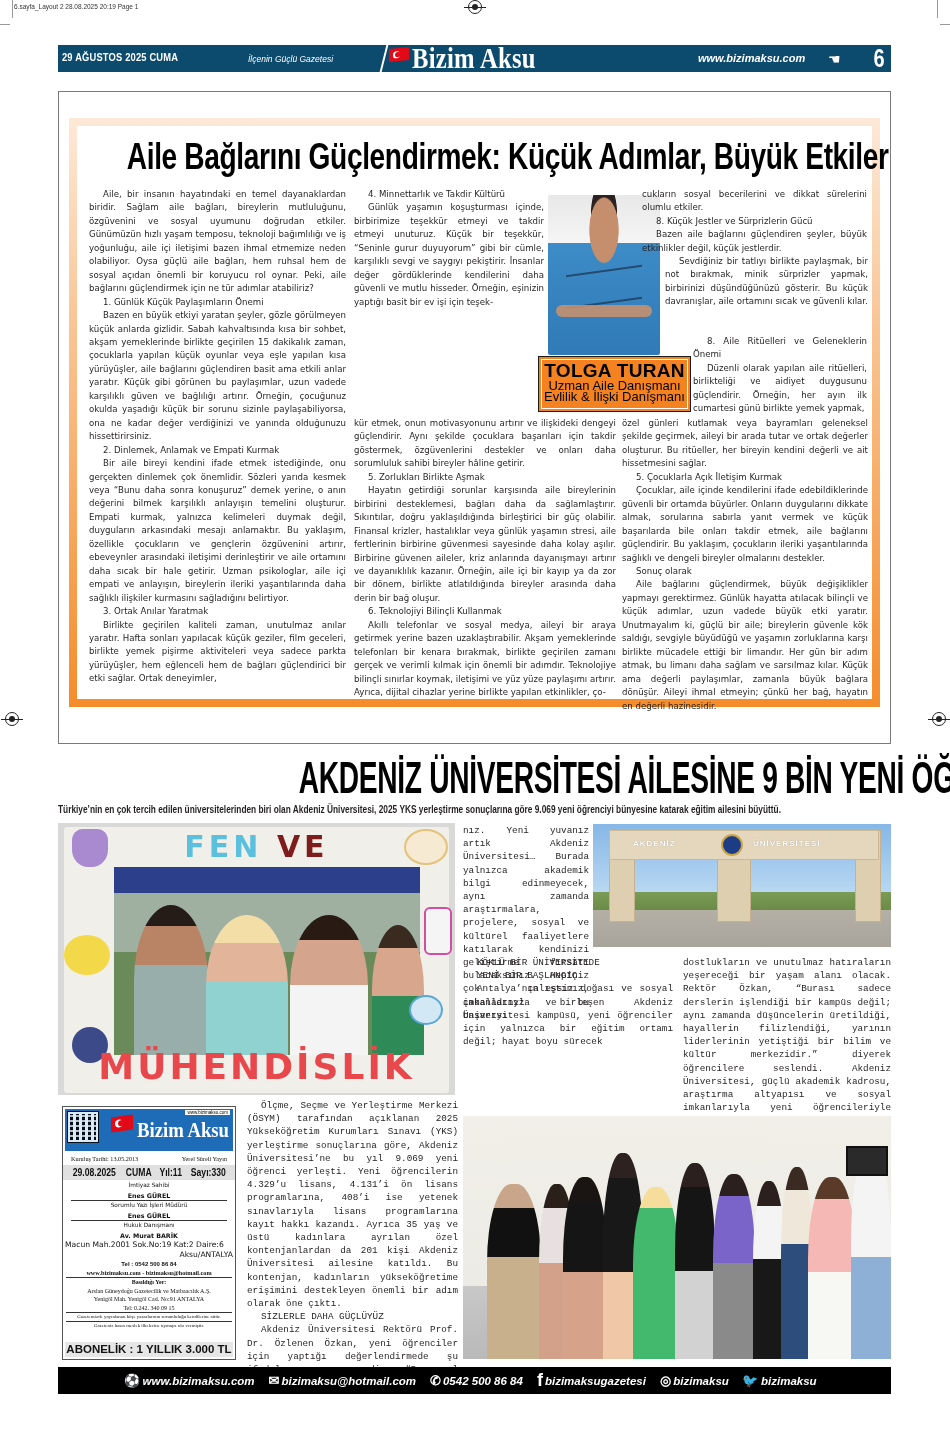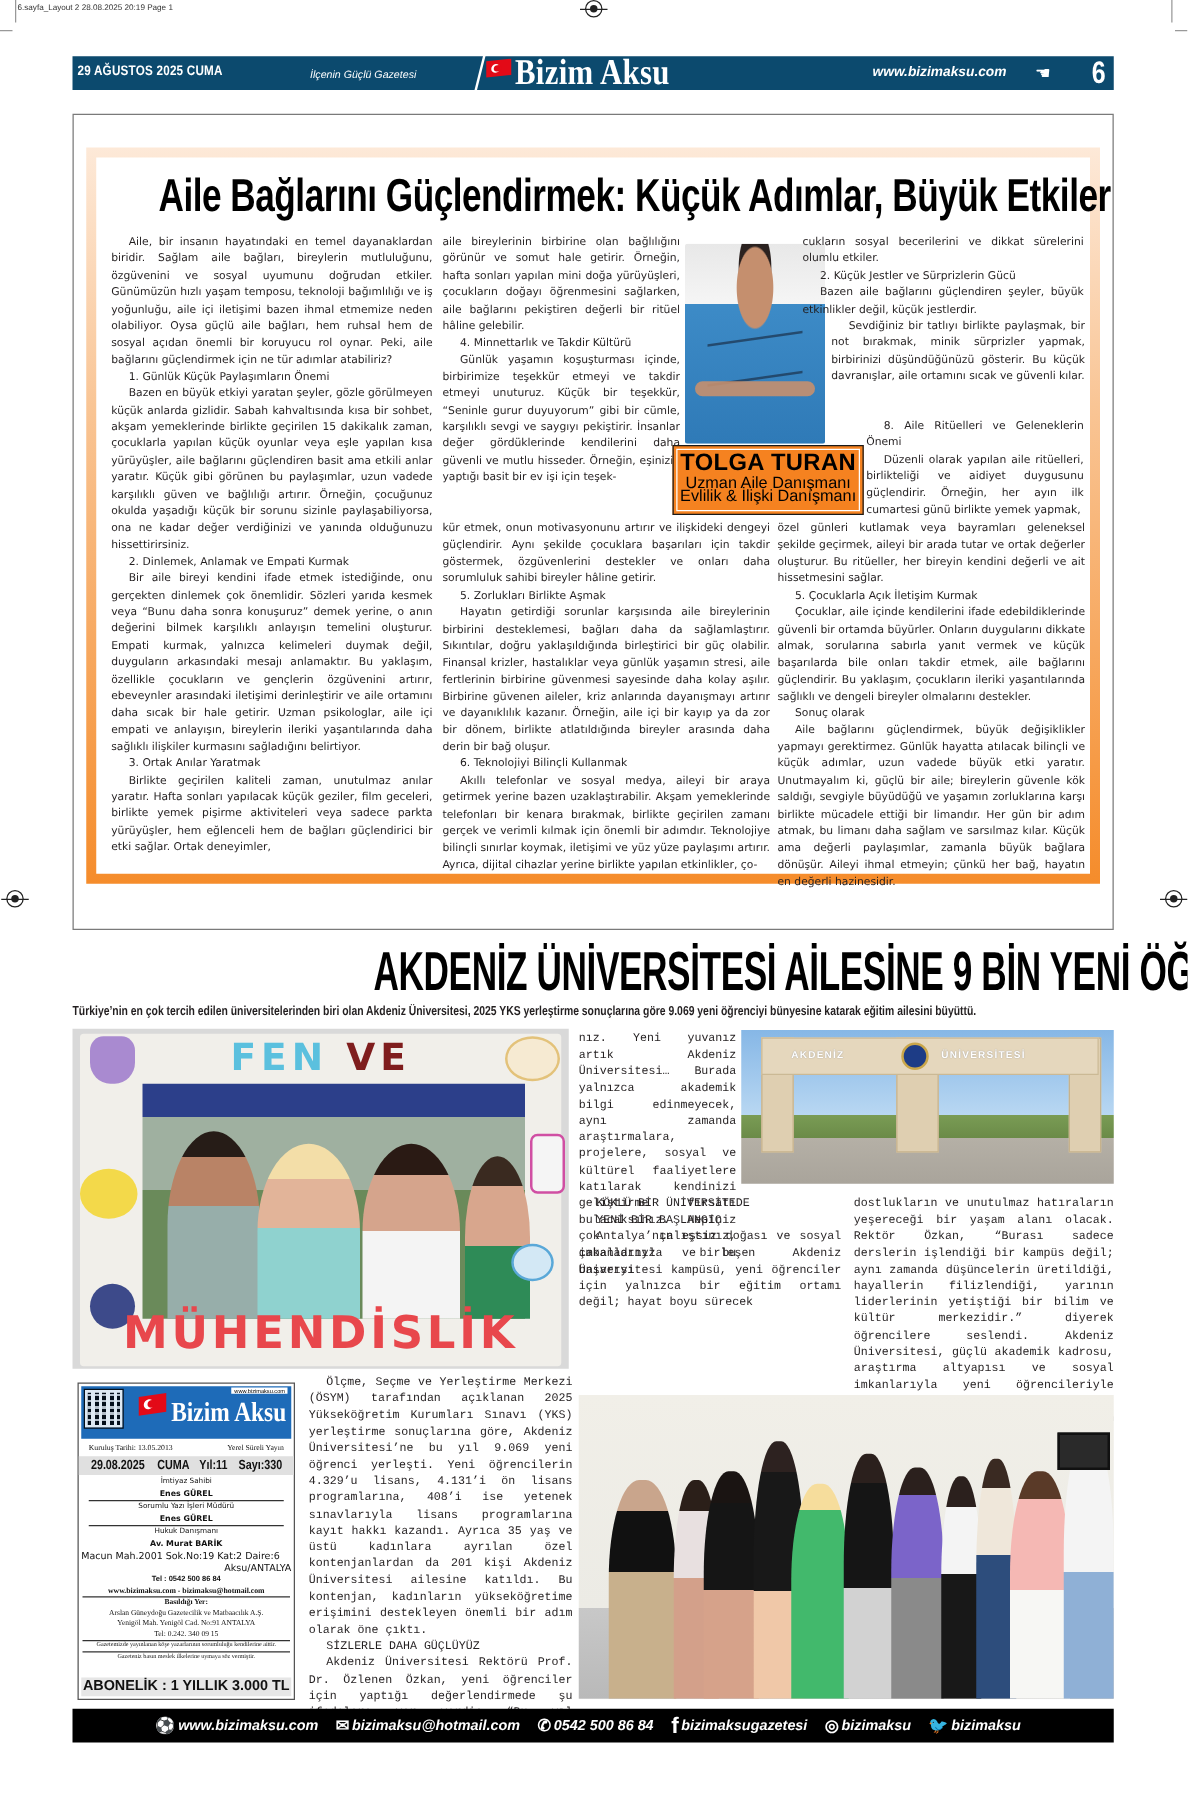--- a/index.html
+++ b/index.html
@@ -151,21 +151,20 @@
         <p>Aile, bir insanın hayatındaki en temel dayanaklardan biridir. Sağlam aile bağları, bireylerin mutluluğunu, özgüvenini ve sosyal uyumunu doğrudan etkiler. Günümüzün hızlı yaşam temposu, teknoloji bağımlılığı ve iş yoğunluğu, aile içi iletişimi bazen ihmal etmemize neden olabiliyor. Oysa güçlü aile bağları, hem ruhsal hem de sosyal açıdan önemli bir koruyucu rol oynar. Peki, aile bağlarını güçlendirmek için ne tür adımlar atabiliriz?</p>
         <p>1. Günlük Küçük Paylaşımların Önemi</p>
         <p>Bazen en büyük etkiyi yaratan şeyler, gözle görülmeyen küçük anlarda gizlidir. Sabah kahvaltısında kısa bir sohbet, akşam yemeklerinde birlikte geçirilen 15 dakikalık zaman, çocuklarla yapılan küçük oyunlar veya eşle yapılan kısa yürüyüşler, aile bağlarını güçlendiren basit ama etkili anlar yaratır. Küçük gibi görünen bu paylaşımlar, uzun vadede karşılıklı güven ve bağlılığı artırır. Örneğin, çocuğunuz okulda yaşadığı küçük bir sorunu sizinle paylaşabiliyorsa, ona ne kadar değer verdiğinizi ve yanında olduğunuzu hissettirirsiniz.</p>
         <p>2. Dinlemek, Anlamak ve Empati Kurmak</p>
         <p>Bir aile bireyi kendini ifade etmek istediğinde, onu gerçekten dinlemek çok önemlidir. Sözleri yarıda kesmek veya “Bunu daha sonra konuşuruz” demek yerine, o anın değerini bilmek karşılıklı anlayışın temelini oluşturur. Empati kurmak, yalnızca kelimeleri duymak değil, duyguların arkasındaki mesajı anlamaktır. Bu yaklaşım, özellikle çocukların ve gençlerin özgüvenini artırır, ebeveynler arasındaki iletişimi derinleştirir ve aile ortamını daha sıcak bir hale getirir. Uzman psikologlar, aile içi empati ve anlayışın, bireylerin ileriki yaşantılarında daha sağlıklı ilişkiler kurmasını sağladığını belirtiyor.</p>
         <p>3. Ortak Anılar Yaratmak</p>
         <p>Birlikte geçirilen kaliteli zaman, unutulmaz anılar yaratır. Hafta sonları yapılacak küçük geziler, film geceleri, birlikte yemek pişirme aktiviteleri veya sadece parkta yürüyüşler, hem eğlenceli hem de bağları güçlendirici bir etki sağlar. Ortak deneyimler,</p>
       </div>
 
       <div class="col" style="left:277px;top:62px;width:190px;">
-        <p class="noind">aile bireylerinin birbirine olan bağlılığını görünür ve somut hale getirir. Örneğin, hafta sonları yapılan mini doğa yürüyüşleri, çocukların doğayı öğrenmesini sağlarken, aile bağlarını pekiştiren değerli bir ritüel hâline gelebilir.</p>
         <p>4. Minnettarlık ve Takdir Kültürü</p>
         <p>Günlük yaşamın koşuşturması içinde, birbirimize teşekkür etmeyi ve takdir etmeyi unuturuz. Küçük bir teşekkür, “Seninle gurur duyuyorum” gibi bir cümle, karşılıklı sevgi ve saygıyı pekiştirir. İnsanlar değer gördüklerinde kendilerini daha güvenli ve mutlu hisseder. Örneğin, eşinizin yaptığı basit bir ev işi için teşek-</p>
       </div>
 
       <div class="author-photo"></div>
       <div class="author-box">
         <div class="author-box-inner">
           <span class="author-name">TOLGA TURAN</span>
           <span class="author-role">Uzman Aile Danışmanı</span>
           <span class="author-role">Evlilik &amp; İlişki Danışmanı</span>
@@ -175,21 +174,21 @@
       <div class="col" style="left:277px;top:291px;width:262px;">
         <p class="noind">kür etmek, onun motivasyonunu artırır ve ilişkideki dengeyi güçlendirir. Aynı şekilde çocuklara başarıları için takdir göstermek, özgüvenlerini destekler ve onları daha sorumluluk sahibi bireyler hâline getirir.</p>
         <p>5. Zorlukları Birlikte Aşmak</p>
         <p>Hayatın getirdiği sorunlar karşısında aile bireylerinin birbirini desteklemesi, bağları daha da sağlamlaştırır. Sıkıntılar, doğru yaklaşıldığında birleştirici bir güç olabilir. Finansal krizler, hastalıklar veya günlük yaşamın stresi, aile fertlerinin birbirine güvenmesi sayesinde daha kolay aşılır. Birbirine güvenen aileler, kriz anlarında dayanışmayı artırır ve dayanıklılık kazanır. Örneğin, aile içi bir kayıp ya da zor bir dönem, birlikte atlatıldığında bireyler arasında daha derin bir bağ oluşur.</p>
         <p>6. Teknolojiyi Bilinçli Kullanmak</p>
         <p>Akıllı telefonlar ve sosyal medya, aileyi bir araya getirmek yerine bazen uzaklaştırabilir. Akşam yemeklerinde telefonları bir kenara bırakmak, birlikte geçirilen zamanı gerçek ve verimli kılmak için önemli bir adımdır. Teknolojiye bilinçli sınırlar koymak, iletişimi ve yüz yüze paylaşımı artırır. Ayrıca, dijital cihazlar yerine birlikte yapılan etkinlikler, ço-</p>
       </div>
 
       <div class="col" style="left:565px;top:62px;width:225px;">
         <p class="noind" style="text-indent:0">cukların sosyal becerilerini ve dikkat sürelerini olumlu etkiler.</p>
-        <p>2. Küçük Jestler ve Sürprizlerin Gücü</p>
+        <p>8. Küçük Jestler ve Sürprizlerin Gücü</p>
         <p>Bazen aile bağlarını güçlendiren şeyler, büyük etkinlikler değil, küçük jestlerdir.</p>
       </div>
       <div class="col" style="left:588px;top:129px;width:203px;">
         <p>Sevdiğiniz bir tatlıyı birlikte paylaşmak, bir not bırakmak, minik sürprizler yapmak, birbirinizi düşündüğünüzü gösterir. Bu küçük davranışlar, aile ortamını sıcak ve güvenli kılar.</p>
       </div>
       <div class="col" style="left:616px;top:209px;width:174px;">
         <p>8. Aile Ritüelleri ve Geleneklerin Önemi</p>
         <p>Düzenli olarak yapılan aile ritüelleri, birlikteliği ve aidiyet duygusunu güçlendirir. Örneğin, her ayın ilk cumartesi günü birlikte yemek yapmak,</p>
       </div>
       <div class="col" style="left:545px;top:291px;width:246px;">

